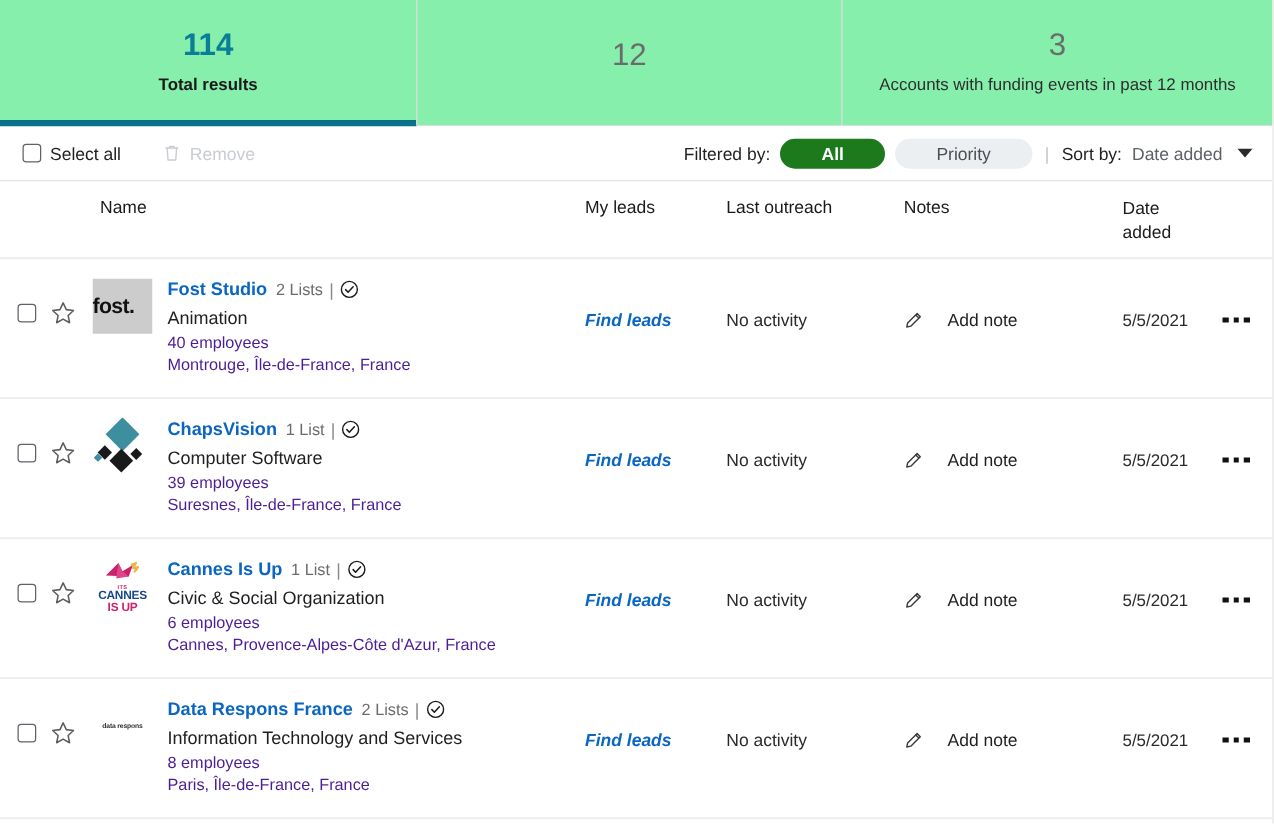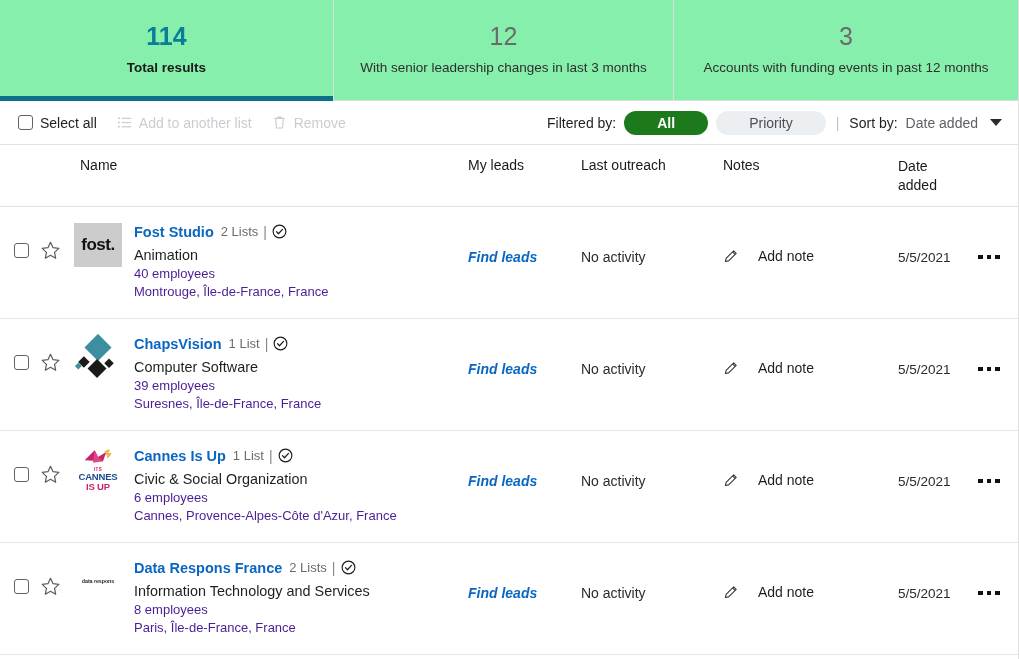--- a/index.html
+++ b/index.html
@@ -66,21 +66,21 @@
 
   
   .toolbar {
     display: flex;
     align-items: center;
     height: 44px;
     padding: 0 16px 0 8px;
     border-bottom: 1px solid #e3e3e3;
     background: #fff;
   }
-  .tb-left { display: flex; align-items: center; gap: 0; }
+  .tb-left { display: flex; align-items: center; gap: 13px; }
   .tb-item {
     display: flex;
     align-items: center;
     gap: 7px;
     font-size: 14px;
     color: #1f1f1f;
     padding: 4px 10px;
     cursor: pointer;
     white-space: nowrap;
   }
@@ -235,49 +235,35 @@
 
 <div class="page">
 
   <div class="stats-bar">
     <div class="stat-tab first active">
       <div class="stat-num">114</div>
       <div class="stat-label">Total results</div>
     </div>
     <div class="stat-tab second">
       <div class="stat-num">12</div>
-      <div class="stat-label">With senior leadership changes in last 3 months</div>
     </div>
     <div class="stat-tab third">
       <div class="stat-num">3</div>
       <div class="stat-label">Accounts with funding events in past 12 months</div>
     </div>
   </div>
 
   <div class="toolbar">
     <div class="tb-left">
 
       <div class="tb-item">
         <span class="cbox"></span>
         <span>Select all</span>
       </div>
 
-      <div class="tb-item disabled">
-        <span class="icon">
-          <svg width="15" height="15" viewBox="0 0 16 16">
-            <circle cx="2" cy="3.5" r="1.1" fill="#c9ccd1"></circle>
-            <circle cx="2" cy="8" r="1.1" fill="#c9ccd1"></circle>
-            <circle cx="2" cy="12.5" r="1.1" fill="#c9ccd1"></circle>
-            <rect x="5" y="2.9" width="10" height="1.3" fill="#c9ccd1"></rect>
-            <rect x="5" y="7.4" width="10" height="1.3" fill="#c9ccd1"></rect>
-            <rect x="5" y="11.9" width="10" height="1.3" fill="#c9ccd1"></rect>
-          </svg>
-        </span>
-        <span>Add to another list</span>
-      </div>
 
       <div class="tb-item disabled">
         <span class="icon">
           <svg width="15" height="15" viewBox="0 0 16 16">
             <path d="M2.5 3.6h11M6.2 3.6V2.2h3.6v1.4M4 3.6l0.7 10.2h6.6L12 3.6" fill="none" stroke="#c9ccd1" stroke-width="1.2" stroke-linejoin="round"></path>
           </svg>
         </span>
         <span>Remove</span>
       </div>
     </div>
@@ -313,21 +299,21 @@
     </div>
     <div class="c-star">
       <span class="star-btn">
         <svg width="21" height="21" viewBox="0 0 24 24">
           <path d="M12 2.6l2.9 6.2 6.6.8-4.9 4.6 1.3 6.6L12 17.5 6.1 20.8l1.3-6.6L2.5 9.6l6.6-.8z" fill="none" stroke="#5c5c5c" stroke-width="1.4" stroke-linejoin="round"></path>
         </svg>
       </span>
     </div>
     <div class="c-name">
       <div class="logo-wrap">
-        <div style="width:48px;height:44px;background:#cccccc;display:flex;align-items:center;justify-content:center;">
+        <div style="width:48px;height:44px;background:#cccccc;display:flex;align-items:center;">
           <span style="font-size:17px;font-weight:700;color:#111;letter-spacing:-0.5px;">fost.</span>
         </div>
       </div>
       <div class="name-block">
         <div class="name-line">
           <span class="cname">Fost Studio</span>
           <span class="lists">2 Lists</span>
           <span class="pipe">|</span>
           <span class="icon">
             <svg width="15" height="15" viewBox="0 0 16 16">

